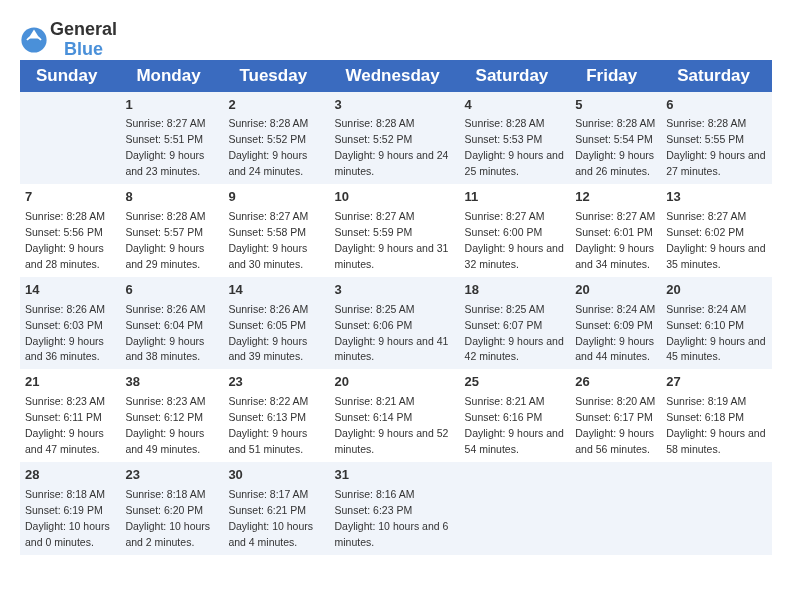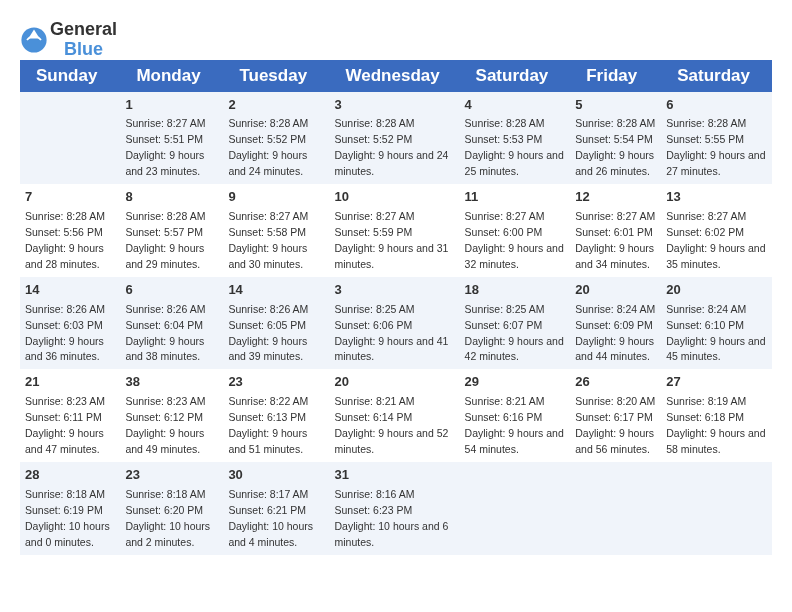--- a/index.html
+++ b/index.html
@@ -224,21 +224,21 @@
       </td>
         <td>
         <span class="day-num">23</span>
         <span class="day-info">Sunrise: 8:22 AM<br>Sunset: 6:13 PM<br>Daylight: 9 hours and 51 minutes.</span>
       </td>
         <td>
         <span class="day-num">20</span>
         <span class="day-info">Sunrise: 8:21 AM<br>Sunset: 6:14 PM<br>Daylight: 9 hours and 52 minutes.</span>
       </td>
         <td>
-        <span class="day-num">29</span>
+        <span class="day-num">25</span>
         <span class="day-info">Sunrise: 8:21 AM<br>Sunset: 6:16 PM<br>Daylight: 9 hours and 54 minutes.</span>
       </td>
         <td>
         <span class="day-num">26</span>
         <span class="day-info">Sunrise: 8:20 AM<br>Sunset: 6:17 PM<br>Daylight: 9 hours and 56 minutes.</span>
       </td>
         <td>
         <span class="day-num">27</span>
         <span class="day-info">Sunrise: 8:19 AM<br>Sunset: 6:18 PM<br>Daylight: 9 hours and 58 minutes.</span>
       </td>

